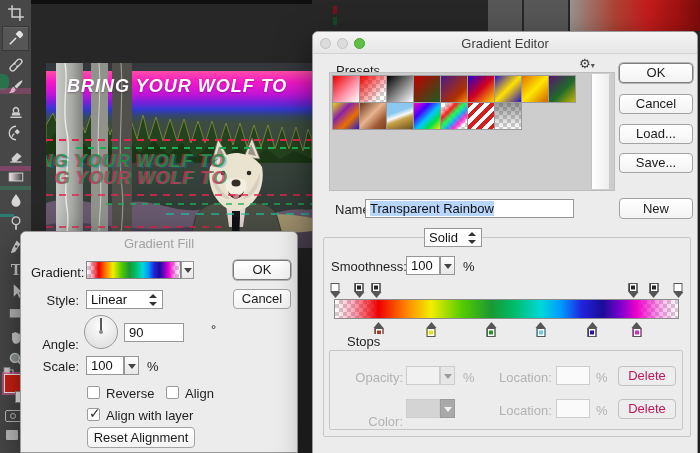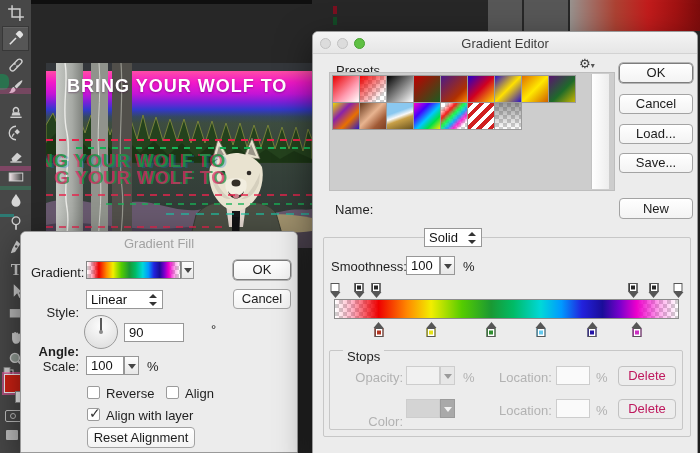--- a/index.html
+++ b/index.html
@@ -24,21 +24,21 @@
   .fg-swatch{left:4px;top:374px;width:19px;height:19px;border:1px solid #e9e9e9;
     box-shadow:0 0 0 2px rgba(255,90,170,.55);}
   .bg-swatch{left:15px;top:391px;width:12px;height:12px;background:#f2f2f2;border:1px solid #8a8a8a;}
   .qmask{left:5px;top:410px;width:17px;height:12px;border:1.5px solid #bdbdbd;border-radius:2px;}
   .qmask i{position:absolute;left:4px;top:1.5px;width:6px;height:6px;border:1.5px solid #bdbdbd;border-radius:50%;display:block;}
   .scrmode{left:6px;top:430px;width:12px;height:10px;background:#bdbdbd;border-radius:1px;}
   .glitch-bar{pointer-events:none;}
 
   
   #image{left:46px;top:63px;width:266px;height:185px;overflow:hidden;z-index:1;
-    background:linear-gradient(180deg,#34373b 0,#34373b 9px,#3d4d40 60px,#35413a 115px,#2e3433 185px);}
+    background:linear-gradient(180deg,#34373b 0,#34373b 9px,#3d4d40 60px,#35413a 115px,#2e3433 185px);font-style:italic;}
   .band{position:absolute;left:0;top:8px;width:266px;height:52px;
     background:linear-gradient(180deg,#ff4da6 0%,#f318c9 22%,#c414d6 44%,#7a20d8 60%,#3338cc 74%,rgba(42,70,150,.4) 88%,rgba(40,70,100,0) 100%);}
   .headline{position:absolute;left:21px;top:13px;font-size:18px;font-weight:bold;color:#fff;
     letter-spacing:1px;white-space:nowrap;text-shadow:0 1px 2px rgba(60,0,60,.4);}
   .ghost{position:absolute;font-size:18px;font-weight:bold;letter-spacing:1px;white-space:nowrap;}
   .ghost1{left:-6px;top:88px;color:rgba(24,150,70,.85);
     text-shadow:-2px 0 0 rgba(235,30,90,.6),2px 1px 0 rgba(20,120,200,.3);}
   .ghost2{left:8px;top:105px;color:rgba(225,40,100,.7);
     text-shadow:2px 0 0 rgba(24,150,70,.75);}
   .gl{position:absolute;height:2px;pointer-events:none;}
@@ -341,31 +341,31 @@
 
     <div class="lbl r" style="left:10px;top:33px;width:48px;">Gradient:</div>
     <div class="abs checker" style="left:65px;top:29px;width:95px;height:18px;border:1px solid #848484;">
       <div class="rainbow-overlay"></div>
     </div>
     <div class="ddbtn" style="left:160px;top:29px;width:13px;height:18px;">
         <i class="tri-d"></i>
       </div>
     <button class="btn strong" style="left:212px;top:28px;width:58px;height:20px;">OK</button>
 
-    <div class="lbl r" style="left:10px;top:61px;width:48px;margin-top:12px;">Style:</div>
+    <div class="lbl r" style="left:10px;top:61px;width:48px;">Style:</div>
     <div class="field" style="left:65px;top:58px;width:77px;height:19px;">
       <span>Linear</span>
       <span class="updown">
           <i class="u"></i>
           <i class="d"></i>
         </span>
     </div>
     <button class="btn" style="left:212px;top:57px;width:58px;height:20px;">Cancel</button>
 
-    <div class="lbl r" style="left:10px;top:112px;width:48px;font-weight:bold;">Angle:</div>
+    <div class="lbl r" style="left:10px;top:105px;width:48px;">Angle:</div>
     <div class="dial">
         <div class="needle"></div>
         <div class="pivot"></div>
       </div>
     <div class="field" style="left:103px;top:91px;width:60px;height:19px;">90</div>
     <div class="lbl" style="left:190px;top:90px;">°</div>
 
     <div class="lbl r" style="left:10px;top:127px;width:48px;">Scale:</div>
     <div class="field" style="left:65px;top:124px;width:38px;height:19px;">100</div>
     <div class="ddbtn" style="left:103px;top:124px;width:15px;height:19px;">
@@ -418,20 +418,23 @@
       <div class="sw p15" style="left:164px;top:29px;" title="neutral-density"></div>
       <div class="scrollbar"></div>
     </div>
 
     <button class="btn strong" style="left:306px;top:31px;width:74px;height:20px;">OK</button>
     <button class="btn" style="left:306px;top:62px;width:74px;height:20px;">Cancel</button>
     <button class="btn" style="left:306px;top:121px;width:74px;height:20px;">Save...</button>
     <button class="btn" style="left:306px;top:92px;width:74px;height:20px;">Load...</button>
 
     <div class="lbl" style="left:22px;top:170px;">Name:</div>
+    <div class="field" style="left:52px;top:167px;width:209px;height:19px;">
+      <span class="sel-text">Transparent Rainbow</span>
+    </div>
     <button class="btn" style="left:306px;top:166px;width:74px;height:21px;">New</button>
 
     <div class="groupbox" style="left:10px;top:205px;width:368px;height:200px;"></div>
     <div class="field" style="left:111px;top:196px;width:58px;height:19px;background:#fff;">
       <span>Solid</span>
       <span class="updown">
           <i class="u"></i>
           <i class="d"></i>
         </span>
     </div>
@@ -489,21 +492,21 @@
           <div class="tri"></div>
           <div class="sq" style="background: rgb(35, 19, 168);"></div>
         </div>
       <div class="colstop" style="left: 88%;">
           <div class="tri"></div>
           <div class="sq" style="background: rgb(204, 47, 194);"></div>
         </div>
     </div>
 
     <div class="groupbox" style="left:16px;top:318px;width:354px;height:80px;"></div>
-    <div class="legend" style="left:30px;top:317px;">Stops</div>
+    <div class="legend" style="left:30px;top:302px;">Stops</div>
 
     <div class="lbl dim r" style="left:34px;top:338px;width:56px;">Opacity:</div>
     <div class="field dis" style="left:93px;top:334px;width:34px;height:19px;"></div>
     <div class="ddbtn dis" style="left:127px;top:334px;width:15px;height:19px;">
         <i class="tri-d"></i>
       </div>
     <div class="lbl dim" style="left:150px;top:338px;">%</div>
     <div class="lbl dim" style="left:186px;top:338px;">Location:</div>
     <div class="field dis" style="left:243px;top:334px;width:34px;height:19px;background:#fafafa;"></div>
     <div class="lbl dim" style="left:283px;top:338px;">%</div>

